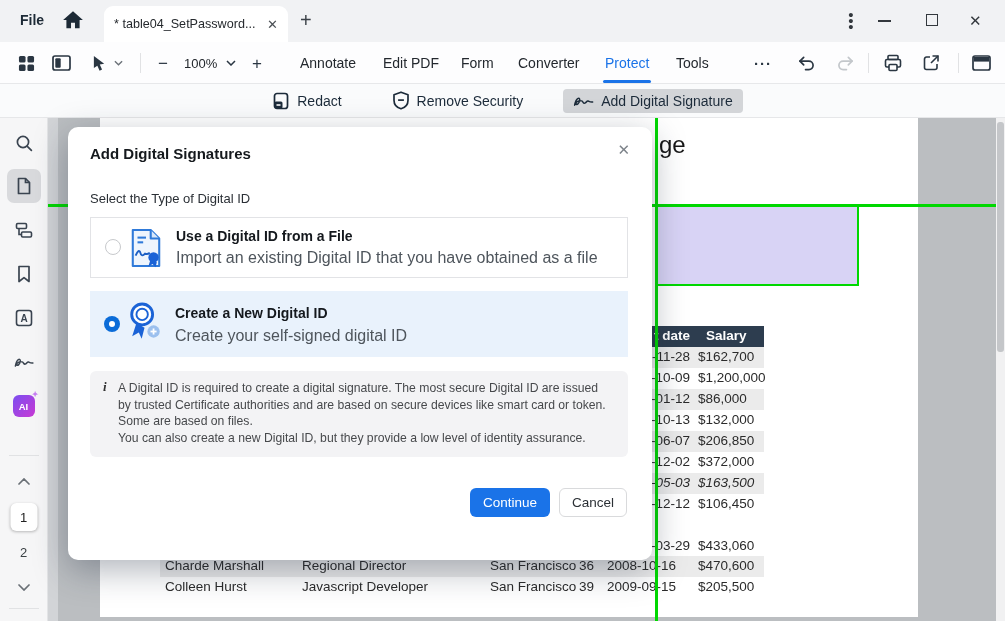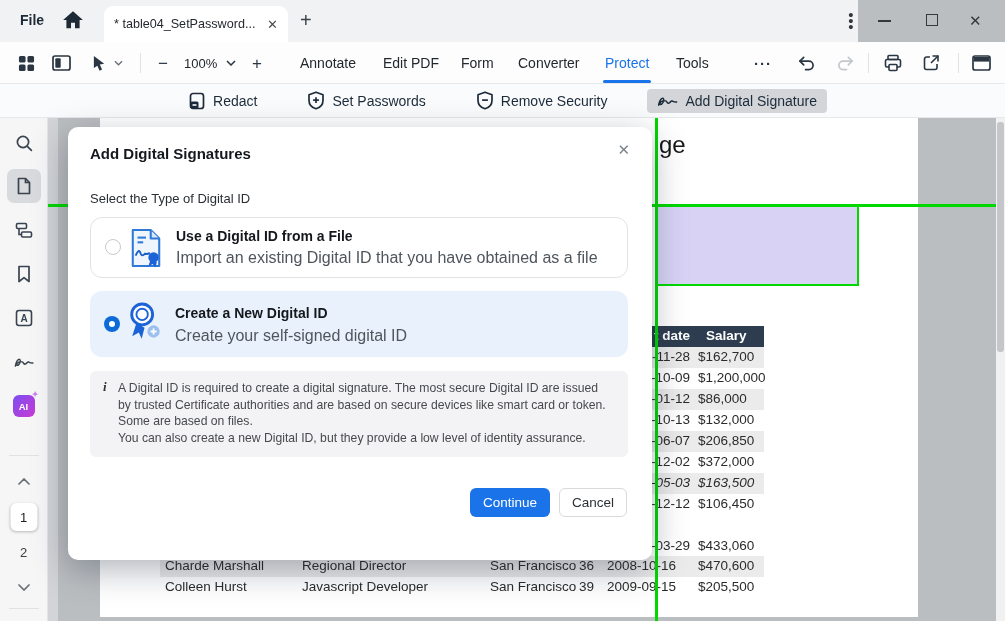--- a/index.html
+++ b/index.html
@@ -3,21 +3,21 @@
 <meta charset="utf-8">
 <style>
   *{margin:0;padding:0;box-sizing:border-box}
   html,body{width:1005px;height:621px;overflow:hidden}
   body{font-family:"Liberation Sans",sans-serif;background:#e9eaec;-webkit-font-smoothing:antialiased}
   #app{position:relative;width:1005px;height:621px;background:#bbbec1;overflow:hidden}
   .a{position:absolute}
   svg{display:block}
 
   
-  .titlebar{position:absolute;left:0;top:0;width:858px;height:42px;background:#f1f2f4}
+  .titlebar{position:absolute;left:0;top:0;width:1005px;height:42px;background:#f1f2f4}
   .file-menu{position:absolute;left:20px;top:12px;font-size:14px;font-weight:700;color:#1d2a36;cursor:default}
   .home-btn{position:absolute;left:62px;top:10px;width:24px;height:22px;color:#1d2a36}
   .doc-tab{position:absolute;left:104px;top:6px;width:184px;height:36px;background:#fff;border-radius:9px 9px 0 0;display:flex;align-items:center;padding:0 10px}
   .doc-tab .t-title{font-size:12.6px;color:#25292d;white-space:nowrap;overflow:hidden;flex:1}
   .doc-tab .t-close{font-size:13px;color:#4a4f54;margin-left:6px;line-height:1}
   .newtab-btn{position:absolute;left:300px;top:9px;font-size:20px;color:#3c4248;font-weight:400}
   .win-kebab{position:absolute;left:845px;top:11px;font-size:15px;color:#33383d;letter-spacing:0;line-height:7px;text-align:center;width:12px}
   .win-kebab span{display:block;height:6px}
   .win-min{position:absolute;left:878px;top:20px;width:13px;height:2px;background:#33383d}
   .win-max{position:absolute;left:926px;top:14px;width:12px;height:12px;border:1.5px solid #33383d}
@@ -73,21 +73,21 @@
 
   
   .scrollbar{position:absolute;left:996px;top:118px;width:9px;height:503px;background:#f1f1f2;z-index:5}
   .scroll-thumb{position:absolute;left:1px;top:4px;width:7px;height:230px;background:#c4c6c9;border-radius:3px}
 
   
   .dialog{position:absolute;left:68px;top:127px;width:584px;height:433px;background:#fff;border-radius:10px;box-shadow:0 10px 34px rgba(30,40,60,.35);z-index:50}
   .dlg-title{position:absolute;left:22px;top:18px;font-size:15px;font-weight:700;color:#15191d}
   .dlg-close{position:absolute;right:18px;top:10px;font-size:15px;color:#7d838a;padding:4px}
   .dlg-section{position:absolute;left:22px;top:64px;font-size:13px;color:#2a2f35}
-  .opt-card{position:absolute;left:22px;width:538px;border-radius:12px}
+  .opt-card{position:absolute;left:22px;width:538px;border-radius:0}
   .opt-card.plain{top:90px;height:61px;border:1px solid #e2e3e6;background:#fff}
   .opt-card.selected{top:164px;height:66px;background:#e9f2fc}
   .radio{position:absolute;left:14px;width:16px;height:16px;border-radius:50%}
   .radio.off{border:1.5px solid #c7c9cc;background:#fff}
   .radio.on{background:#0b6cd8;display:flex;align-items:center;justify-content:center}
   .radio.on::after{content:"";width:6px;height:6px;border-radius:50%;background:#fff}
   .opt-title{position:absolute;left:85px;font-size:14px;font-weight:700;color:#14181d;white-space:nowrap}
   .opt-desc{position:absolute;left:85px;font-size:16px;color:#4e555c;white-space:nowrap}
   .info-box{position:absolute;left:22px;top:244px;width:538px;height:86px;background:#f3f3f5;border-radius:6px;color:#47494c}
   .info-i{position:absolute;left:13px;top:8px;font-family:"Liberation Serif",serif;font-style:italic;font-weight:700;font-size:13px;color:#333}
@@ -212,30 +212,20 @@
             <rect x="2.5" y="9.5" width="8" height="7" rx="1.5" fill="#1c2b3a"></rect>
             <line x1="4.5" y1="13" x2="8.5" y2="13" stroke="#fafbfc" stroke-width="1.6"></line>
           </svg>
       </span>
       <span>Redact</span>
     </div>
     <div class="p-item">
       <span>
         <svg viewBox="0 0 18 19" width="18" height="19">
             <path d="M9 1.2 L16 3.8 V9.2 C16 13.6 13 16.6 9 17.8 C5 16.6 2 13.6 2 9.2 V3.8 Z" fill="none" stroke="#1c2b3a" stroke-width="1.7" stroke-linejoin="round"></path>
-            <line x1="9" y1="6.2" x2="9" y2="12" stroke="#1c2b3a" stroke-width="1.7"></line>
-            <line x1="6.1" y1="9.1" x2="11.9" y2="9.1" stroke="#1c2b3a" stroke-width="1.7"></line>
-          </svg>
-      </span>
-      <span>Set Passwords</span>
-    </div>
-    <div class="p-item">
-      <span>
-        <svg viewBox="0 0 18 19" width="18" height="19">
-            <path d="M9 1.2 L16 3.8 V9.2 C16 13.6 13 16.6 9 17.8 C5 16.6 2 13.6 2 9.2 V3.8 Z" fill="none" stroke="#1c2b3a" stroke-width="1.7" stroke-linejoin="round"></path>
             <line x1="6.1" y1="9.1" x2="11.9" y2="9.1" stroke="#1c2b3a" stroke-width="1.7"></line>
           </svg>
       </span>
       <span>Remove Security</span>
     </div>
     <div class="p-item active">
       <span>
         <svg viewBox="0 0 22 15" width="21" height="14">
             <path d="M1.5 12 C3 4 7 3 7 6.5 C7 9.5 3.5 12.6 3 10.5 C2.6 8.8 6 6.4 9 7.4 C11 8.1 10.5 11 13 9.5 C14.5 8.6 14.5 7 16 7.5 C17.2 7.9 17.6 8.9 20.8 8.6" fill="none" stroke="#1c2b3a" stroke-width="1.6" stroke-linecap="round"></path>
           </svg>

